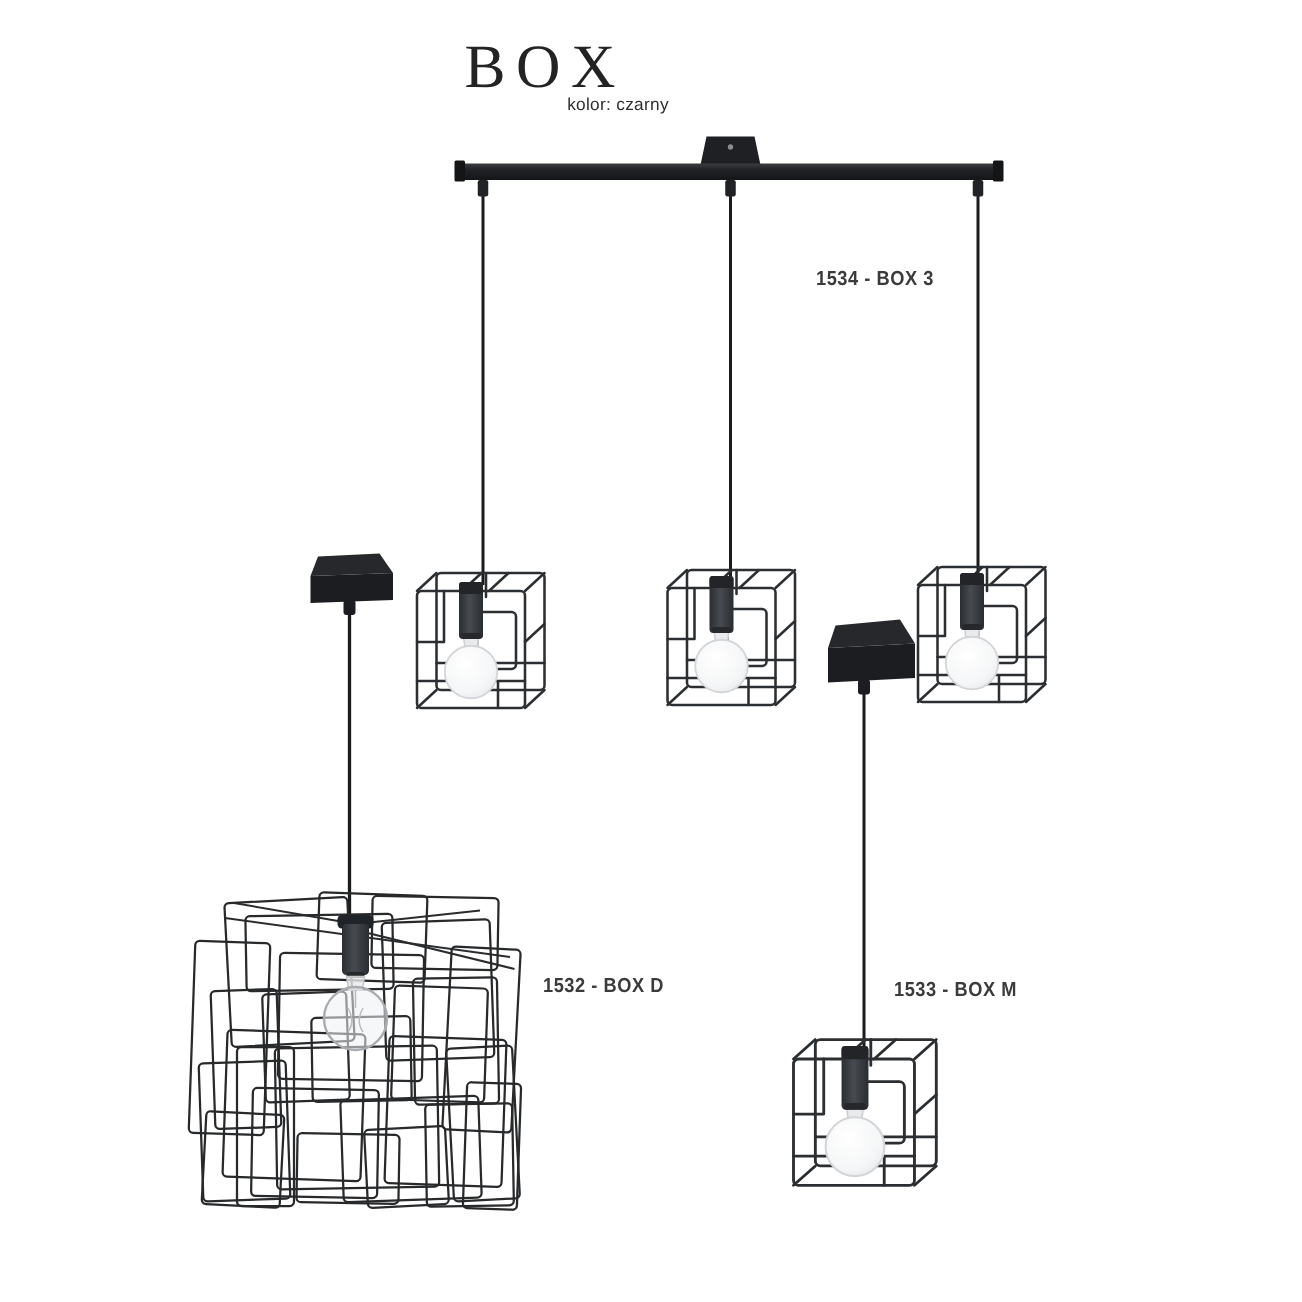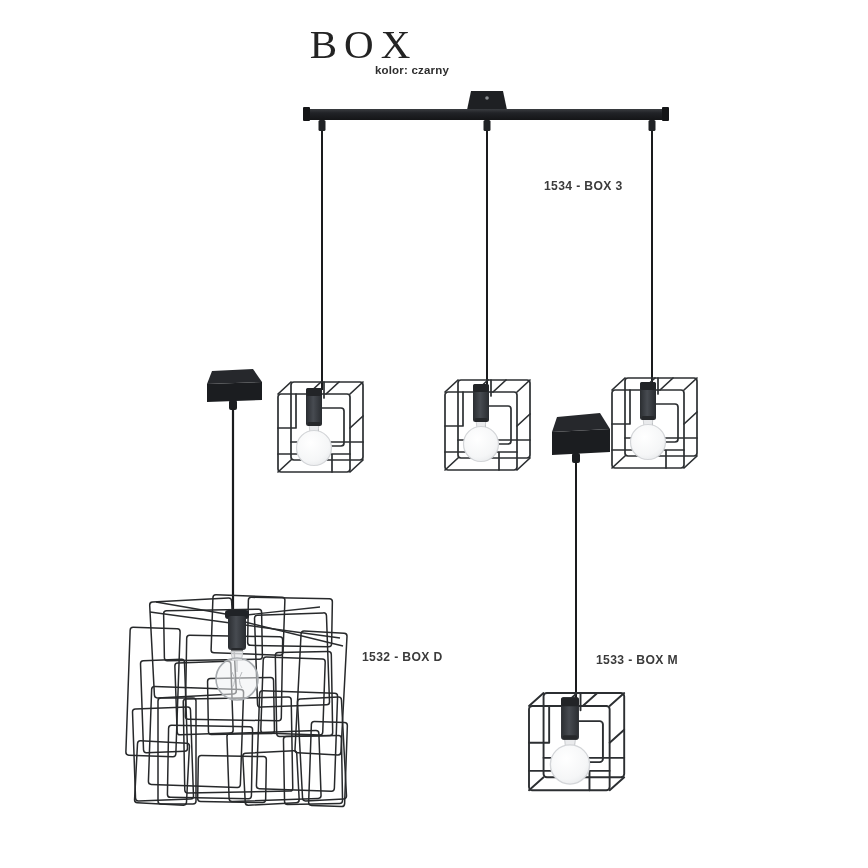--- a/index.html
+++ b/index.html
@@ -14,21 +14,21 @@
   .page-title{
     position:absolute;left:0;top:20px;width:720px;
     text-align:center;
     font-family:"Liberation Serif", serif;
     font-size:41px;font-weight:400;color:#232323;
     letter-spacing:7px;padding-left:7px;box-sizing:border-box;
   }
   .page-subtitle{
     position:absolute;left:0;top:64px;width:824px;
     text-align:center;
-    font-size:11.5px;font-weight:700;color:#2e2e2e;
+    font-size:11.5px;font-weight:400;color:#2e2e2e;
     letter-spacing:.2px;
   }
   .product-label{
     position:absolute;
     font-size:13.5px;font-weight:700;color:#3b3b3b;
     letter-spacing:.4px;white-space:nowrap;
     transform:scaleX(.9);transform-origin:left top;
   }
   .label-box3{left:544px;top:178px;}
   .label-boxd{left:362px;top:649px;}

